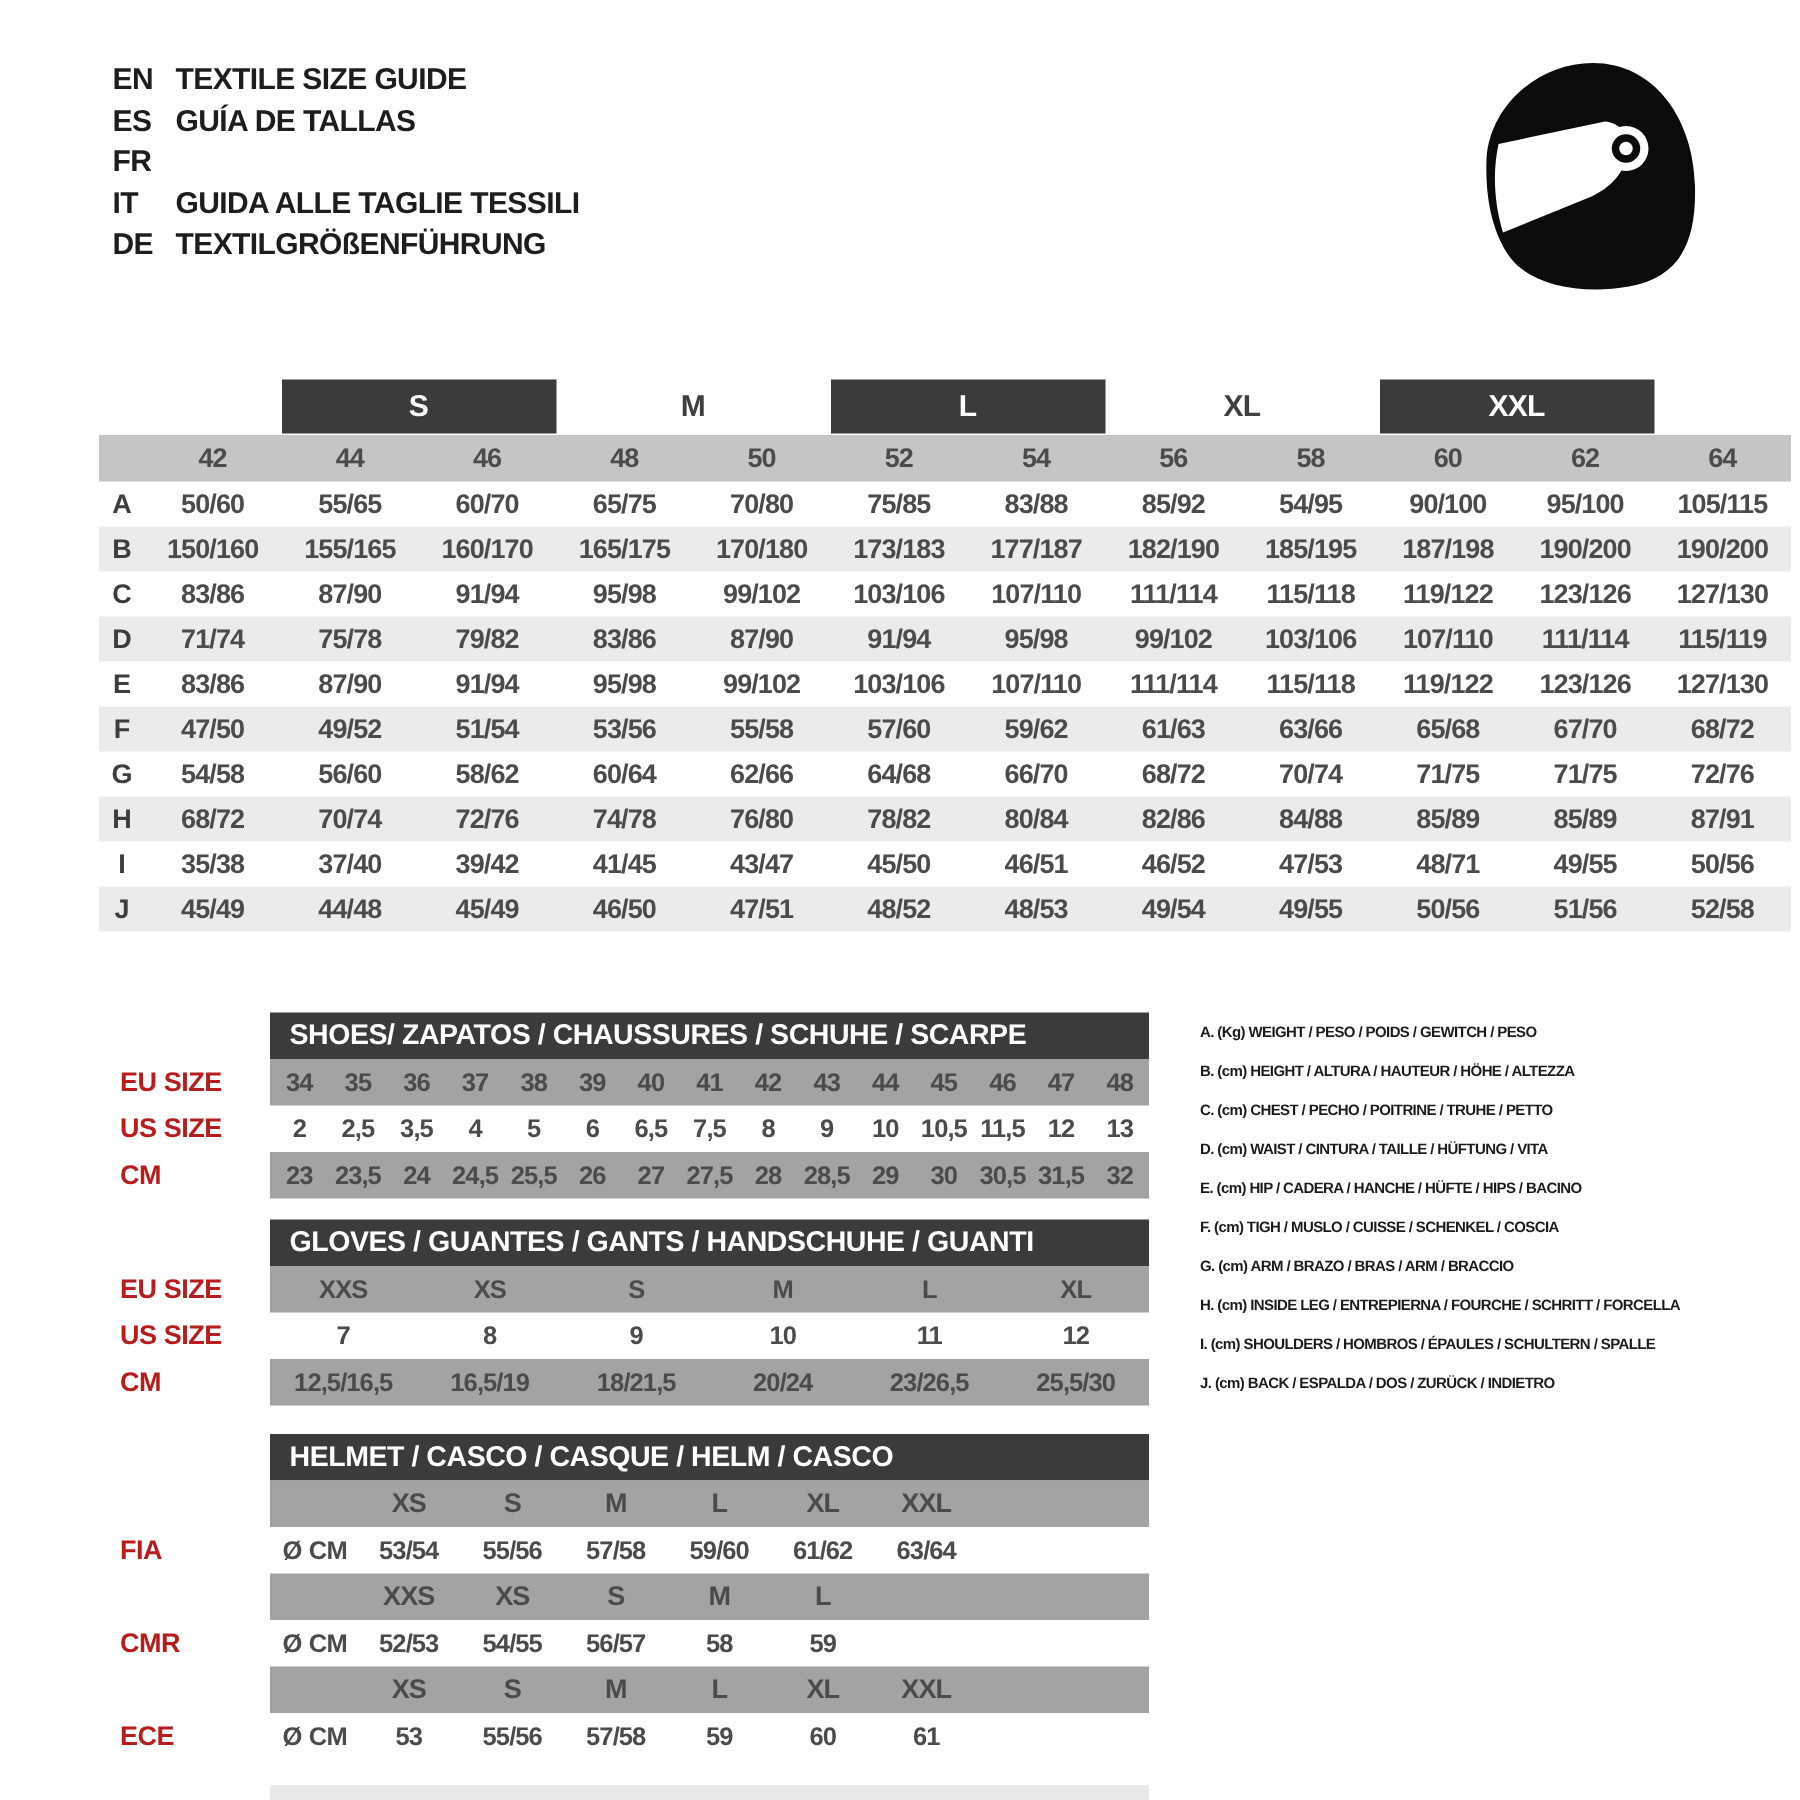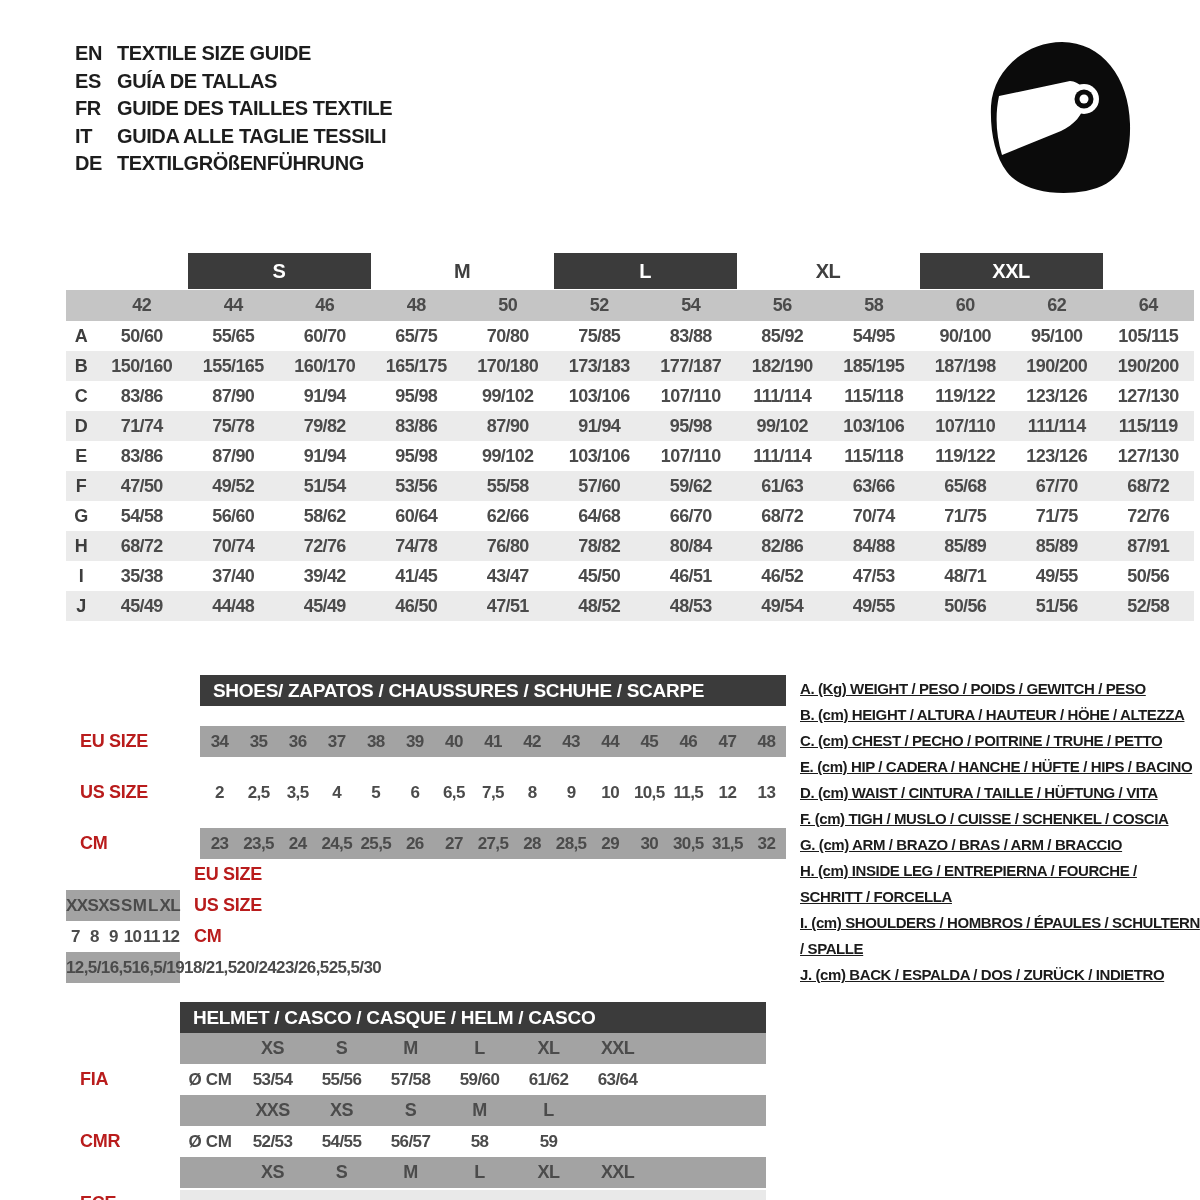--- a/index.html
+++ b/index.html
@@ -30,55 +30,54 @@
   .t-row { height:30px; align-items:center; }
   .t-row.alt { background:#ebebeb; }
   .num-cell,.val-cell,.letter-cell {
     text-align:center; font-size:18px; color:#4b4b4b; letter-spacing:-0.6px;
   }
   .letter-cell { color:#3d3d3d; }
 
   
   .bottom { position:absolute; left:66px; top:675px; width:700px; }
   .sec { display:grid; grid-template-columns:114px 586px; grid-auto-rows:31px; }
-  .sec.shoes { margin-bottom:0;gap:20px; }
+  .sec.shoes { margin-bottom:14px; }
   .sec.gloves { margin-bottom:19px; }
   .sec-title { background:#3b3b3b; color:#fff; display:flex; align-items:center;
                padding-left:13px; font-size:19px; letter-spacing:-0.3px; }
   .row-label { display:flex; align-items:center; font-size:18px;
                padding-left:14px; color:#b91c1c; letter-spacing:-0.3px; }
   .sec-row { display:grid; align-items:center; }
   .sec-row.gray { background:#a3a3a3; }
   .cols-15 { grid-template-columns:repeat(15,1fr); }
   .cols-6 { grid-template-columns:repeat(6,1fr); }
   .sec-val,.size-cell { text-align:center; font-size:17px; color:#4b4b4b; letter-spacing:-0.6px; }
   .h-row { display:grid; grid-template-columns:58px repeat(6,69px) 1fr; align-items:center; }
   .h-row .unit { text-align:center; padding-left:2px; font-size:17px; color:#4b4b4b; letter-spacing:-0.3px; }
   .size-cell { color:#4b4b4b; font-size:18px; }
   .bottom-strip { position:absolute; left:180px; top:1190px; width:586px; height:10px; background:#e9e9e9; }
 
   
   .legend { position:absolute; left:800px; top:676px; width:400px; }
-  .legend-item { font-size:15px; line-height:26px; letter-spacing:-0.4px; color:#1b1b1b;text-decoration:underline; }
+  .legend-item { font-size:10px; line-height:26px; letter-spacing:-0.4px; color:#1b1b1b; }
 </style>
 </head>
 <body>
 
 <div class="lang-block">
     <div class="lang-row">
       <span class="lang-code">EN</span>
       <span class="lang-title">TEXTILE SIZE GUIDE</span>
     </div>
     <div class="lang-row">
       <span class="lang-code">ES</span>
       <span class="lang-title">GUÍA DE TALLAS</span>
     </div>
     <div class="lang-row">
       <span class="lang-code">FR</span>
-      <span class="lang-title">GUIDE DES TAILLES TEXTILE</span>
     </div>
     <div class="lang-row">
       <span class="lang-code">IT</span>
       <span class="lang-title">GUIDA ALLE TAGLIE TESSILI</span>
     </div>
     <div class="lang-row">
       <span class="lang-code">DE</span>
       <span class="lang-title">TEXTILGRÖßENFÜHRUNG</span>
     </div>
   </div>
@@ -326,20 +325,21 @@
         <div class="sec-val">28,5</div>
         <div class="sec-val">29</div>
         <div class="sec-val">30</div>
         <div class="sec-val">30,5</div>
         <div class="sec-val">31,5</div>
         <div class="sec-val">32</div>
       </div>
     </div>
   <div class="sec gloves">
       <div></div>
+      <div class="sec-title">GLOVES / GUANTES / GANTS / HANDSCHUHE / GUANTI</div>
       <div class="row-label">EU SIZE</div>
       <div class="sec-row cols-6 gray">
         <div class="sec-val">XXS</div>
         <div class="sec-val">XS</div>
         <div class="sec-val">S</div>
         <div class="sec-val">M</div>
         <div class="sec-val">L</div>
         <div class="sec-val">XL</div>
       </div>
       <div class="row-label">US SIZE</div>
@@ -423,20 +423,20 @@
         <div class="sec-val">61</div>
       </div>
     </div>
 </div>
 <div class="bottom-strip"></div>
 
 <div class="legend">
     <div class="legend-item">A. (Kg) WEIGHT / PESO / POIDS / GEWITCH / PESO</div>
     <div class="legend-item">B. (cm) HEIGHT / ALTURA / HAUTEUR / HÖHE / ALTEZZA</div>
     <div class="legend-item">C. (cm) CHEST / PECHO / POITRINE / TRUHE / PETTO</div>
+    <div class="legend-item">D. (cm) WAIST / CINTURA / TAILLE / HÜFTUNG / VITA</div>
     <div class="legend-item">E. (cm) HIP / CADERA / HANCHE / HÜFTE / HIPS / BACINO</div>
-    <div class="legend-item">D. (cm) WAIST / CINTURA / TAILLE / HÜFTUNG / VITA</div>
     <div class="legend-item">F. (cm) TIGH / MUSLO / CUISSE / SCHENKEL / COSCIA</div>
     <div class="legend-item">G. (cm) ARM / BRAZO / BRAS / ARM / BRACCIO</div>
     <div class="legend-item">H. (cm) INSIDE LEG / ENTREPIERNA / FOURCHE / SCHRITT / FORCELLA</div>
     <div class="legend-item">I. (cm) SHOULDERS / HOMBROS / ÉPAULES / SCHULTERN / SPALLE</div>
     <div class="legend-item">J. (cm) BACK / ESPALDA / DOS / ZURÜCK / INDIETRO</div>
   </div>
 
 </body></html>

